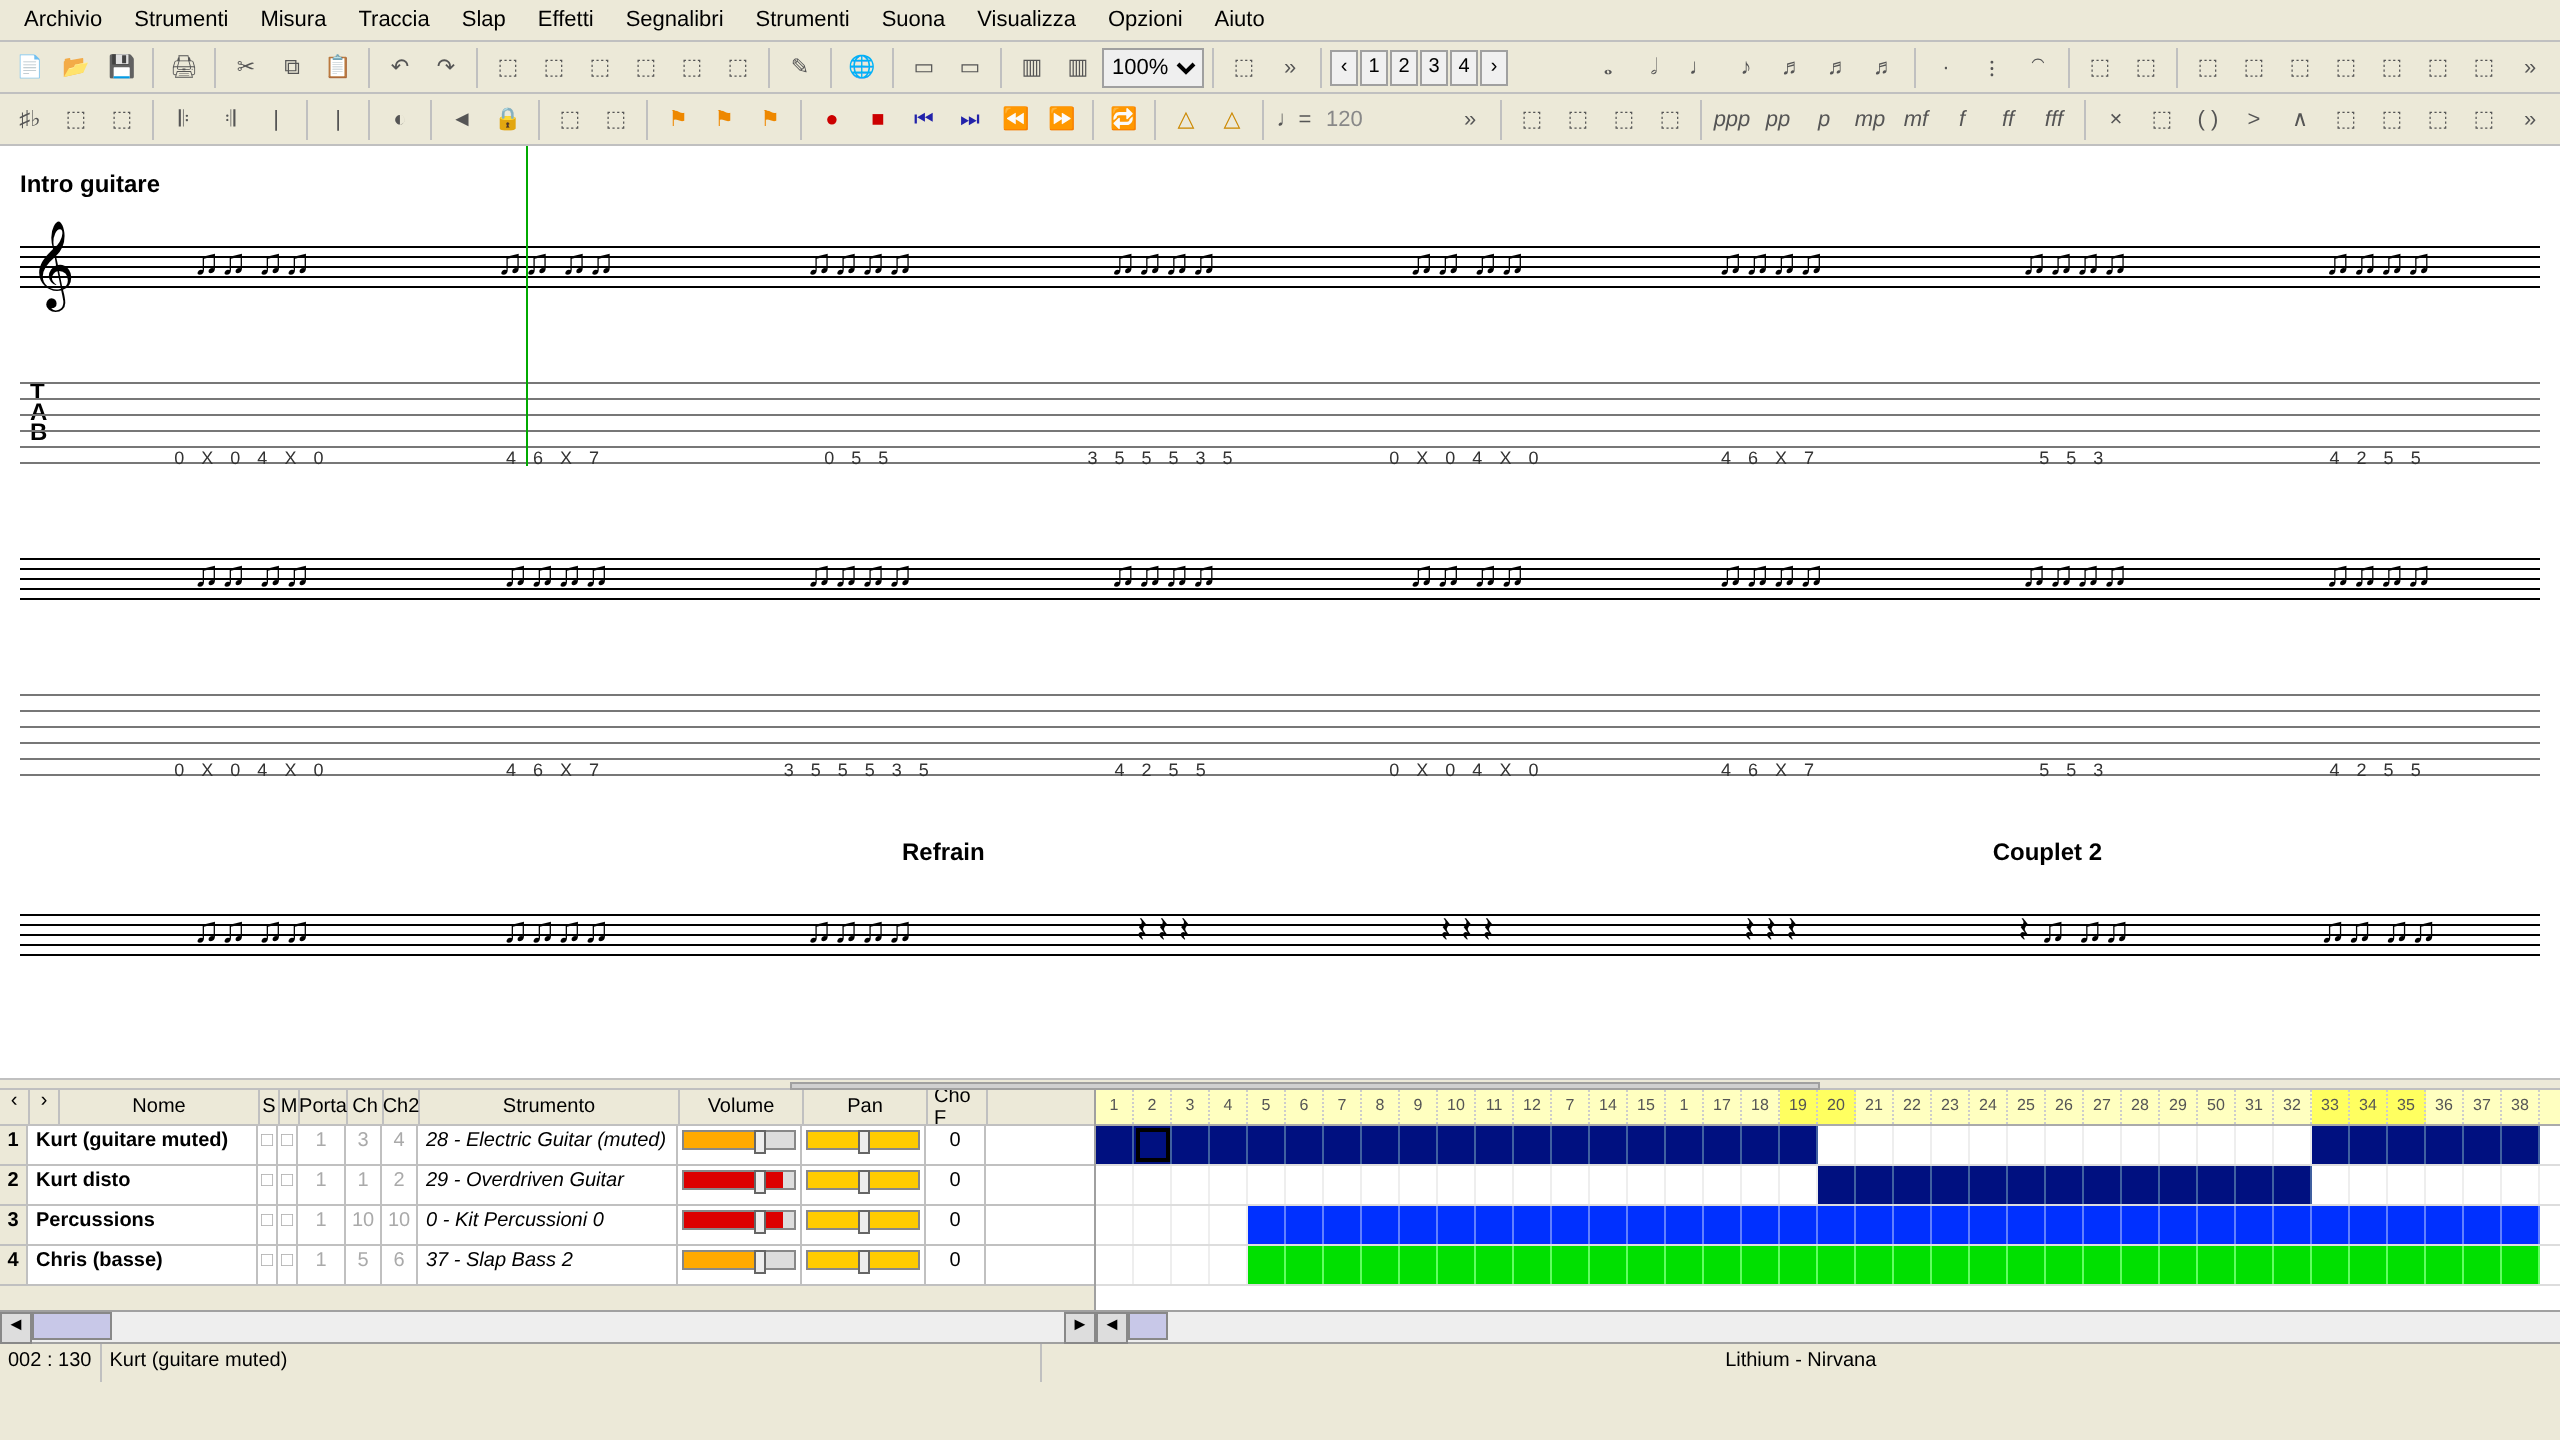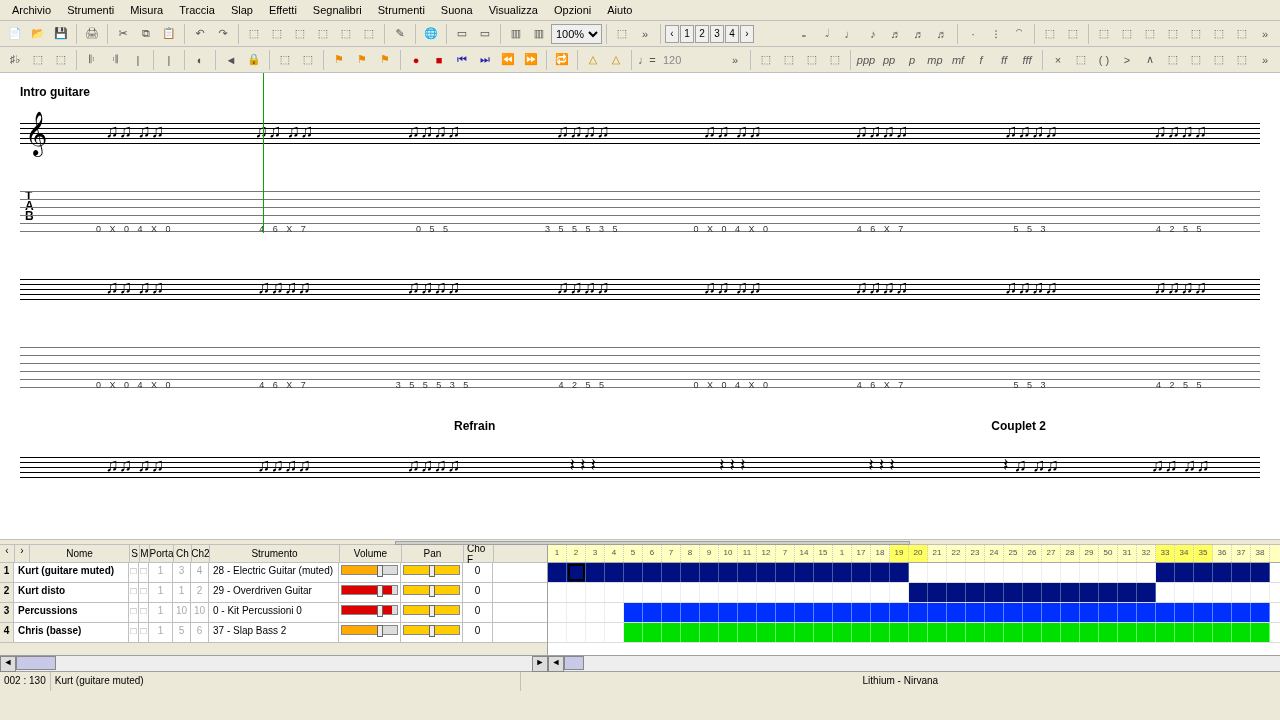--- a/index.html
+++ b/index.html
@@ -4,21 +4,21 @@
 <style>
 * { box-sizing: border-box; margin: 0; padding: 0; font-family: Tahoma, Arial, sans-serif; }
 body { background: #ece9d8; width: 1280px; height: 720px; overflow: hidden; font-size: 11px; }
 .menubar { background: #ece9d8; padding: 2px 4px; display: flex; gap: 0; border-bottom: 1px solid #c0c0c0; }
 .menubar span { padding: 2px 8px; cursor: pointer; }
 .toolbar { background: #ece9d8; padding: 2px 4px; display: flex; align-items: center; gap: 1px; border-bottom: 1px solid #c0c0c0; height: 26px; }
 .tb-btn { width: 22px; height: 22px; border: 1px solid transparent; border-radius: 2px; display: flex; align-items: center; justify-content: center; cursor: pointer; font-size: 11px; color: #555; }
 .tb-sep { width: 1px; height: 20px; background: #c0c0c0; margin: 0 3px; }
 .zoom-sel { font-size: 11px; height: 20px; border: 1px solid #a0a0a0; }
 .marker-btn { width: 14px; height: 18px; border: 1px solid #a0a0a0; background: #f0f0f0; font-size: 10px; display: flex; align-items: center; justify-content: center; cursor: pointer; }
-.score-area { background: #fff; height: 466px; overflow: hidden; position: relative; padding: 8px 20px; }
+.score-area { background: #fff; height: 466px; overflow: hidden; position: relative; padding: 8px 10px; }
 .section-label { font-weight: bold; font-size: 12px; margin: 4px 0; }
 .staff-row { position: relative; height: 75px; margin-bottom: 8px; }
 .staff-lines { position: absolute; left: 0; right: 0; top: 20px; }
 .staff-lines div { height: 5px; border-top: 1px solid #000; }
 .tab-row { position: relative; height: 55px; margin-bottom: 18px; }
 .tab-lines { position: absolute; left: 0; right: 0; top: 5px; }
 .tab-lines div { height: 8px; border-top: 1px solid #777; }
 .clef { position: absolute; left: 5px; top: 8px; font-size: 38px; font-family: serif; }
 .tab-label { position: absolute; left: 5px; top: 5px; font-weight: bold; font-size: 12px; line-height: 10px; }
 .notes-bg { position: absolute; left: 40px; right: 5px; top: 0; bottom: 0; display: flex; }
@@ -32,21 +32,21 @@
 .tt-head { display: flex; background: #ece9d8; height: 18px; border-bottom: 1px solid #c0c0c0; font-size: 10px; }
 .tt-nav { width: 30px; display: flex; }
 .tt-nav span { flex: 1; text-align: center; cursor: pointer; border-right: 1px solid #c0c0c0; }
 .tt-col { border-right: 1px solid #c0c0c0; padding: 1px 3px; display: flex; align-items: center; justify-content: center; }
 .tt-row { display: flex; height: 20px; border-bottom: 1px solid #c0c0c0; font-size: 10px; background: #fff; }
 .tt-num { width: 14px; background: #ece9d8; text-align: center; border-right: 1px solid #c0c0c0; font-weight: bold; padding-top: 2px; }
 .tt-name { width: 115px; font-weight: bold; padding: 2px 4px; border-right: 1px solid #c0c0c0; }
 .tt-sm { width: 10px; text-align: center; border-right: 1px solid #c0c0c0; padding-top: 2px; color: #aaa; }
 .tt-port { width: 24px; text-align: center; border-right: 1px solid #c0c0c0; padding-top: 2px; color: #aaa; }
 .tt-ch { width: 18px; text-align: center; border-right: 1px solid #c0c0c0; padding-top: 2px; color: #aaa; }
-.tt-instr { width: 130px; padding: 2px 4px; border-right: 1px solid #c0c0c0; }
+.tt-instr { width: 130px; padding: 2px 4px; border-right: 1px solid #c0c0c0; font-style: italic; }
 .tt-vol { width: 62px; padding: 2px; border-right: 1px solid #c0c0c0; position: relative; }
 .tt-pan { width: 62px; padding: 2px; border-right: 1px solid #c0c0c0; position: relative; }
 .tt-cho { width: 30px; text-align: center; padding-top: 2px; border-right: 1px solid #c0c0c0; }
 .slider { height: 10px; background: linear-gradient(to right, #fa0 0%, #fa0 70%, #ddd 70%); border: 1px solid #888; position: relative; }
 .slider.red { background: linear-gradient(to right, #d00 0%, #d00 90%, #ddd 90%); }
 .slider-h { position: absolute; right: 14px; top: -1px; width: 6px; height: 12px; background: #eee; border: 1px solid #666; }
 .pan-slider { height: 10px; background: #fc0; border: 1px solid #888; position: relative; }
 .pan-h { position: absolute; left: 50%; top: -1px; width: 6px; height: 12px; background: #eee; border: 1px solid #666; margin-left: -3px; }
 .timeline-panel { flex: 1; overflow: hidden; background: #fff; position: relative; }
 .tl-ruler { height: 18px; background: #ffffc0; border-bottom: 1px solid #aaa; display: flex; font-size: 8px; }

